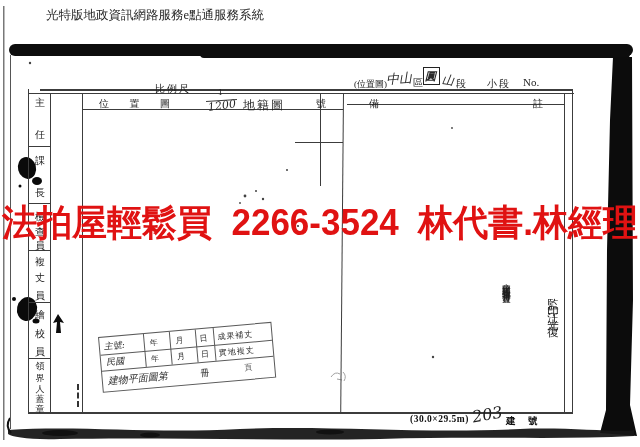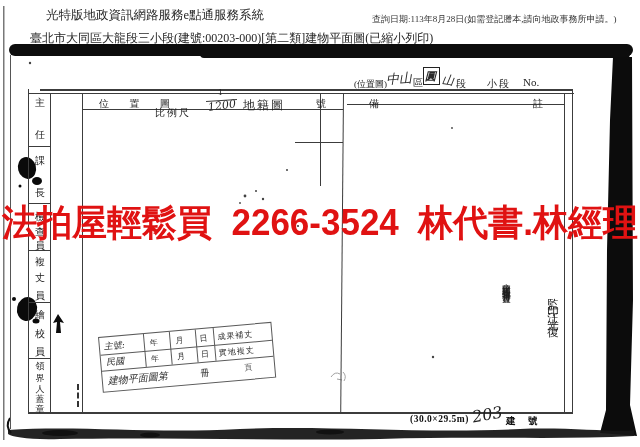--- a/index.html
+++ b/index.html
@@ -22,22 +22,20 @@
       font-weight:bold;font-size:35px;line-height:42px;white-space:pre;letter-spacing:0;
       transform:scaleY(1.04);transform-origin:0 0;}
   svg.artifacts{position:absolute;left:0;top:0;z-index:5;}
 </style>
 </head>
 <body>
 
 <div class="page">
 
   <div class="txt" style="left:30px;top:7px;font-size:12.5px;color:#262626;margin-left:16px;">光特版地政資訊網路服務e點通服務系統</div>
-  <div class="txt" style="left:372px;top:13px;font-size:9px;color:#333;">查詢日期:113年8月28日(如需登記謄本,請向地政事務所申請。)</div>
-  <div class="txt" style="left:30px;top:30px;font-size:12px;color:#262626;">臺北市大同區大龍段三小段(建號:00203-000)[第二類]建物平面圖(已縮小列印)</div>
 
   <svg class="artifacts" width="640" height="447" viewBox="0 0 640 447">
 
     <rect x="9" y="44" width="624" height="12" rx="6" fill="#0d0d0d"></rect>
     <rect x="200" y="50" width="430" height="8" rx="4" fill="#0d0d0d"></rect>
 
     <polygon points="613,57 632,57 633,300 630,405 637,436 600,433 606,410 607,250 610,120" fill="#0c0c0c"></polygon>
 
     <path d="M8,430 C80,425 150,434 240,429 C330,425 420,434 520,429 C570,427 620,433 634,430
              L634,436 C560,440 480,436 380,439 C280,441 160,437 60,439 C30,440 12,437 8,434 Z" fill="#161616" opacity="0.94"></path>
@@ -112,21 +110,21 @@
 
   <div class="ln" style="left:28px;top:146px;width:22px;height:1px;"></div>
   <div class="ln" style="left:28px;top:203px;width:22px;height:1px;"></div>
   <div class="ln" style="left:28px;top:250px;width:22px;height:1px;"></div>
   <div class="ln" style="left:28px;top:302px;width:22px;height:1px;"></div>
   <div class="ln" style="left:28px;top:358px;width:22px;height:1px;"></div>
 
   <div class="abs" style="left:77px;top:384px;height:23px;border-left:2px dashed #333;z-index:12;"></div>
 
   <div class="txt" style="left:99px;top:97px;font-size:10px;letter-spacing:9px;">位 置 圖</div>
-  <div class="txt" style="left:155px;top:106px;font-size:10px;letter-spacing:2px;">比例尺</div>
+  <div class="txt" style="left:155px;top:82px;font-size:10px;letter-spacing:2px;">比例尺</div>
   <div class="txt" style="left:218px;top:87px;font-size:9px;">1</div>
   <div class="ln" style="left:206px;top:100px;width:31px;height:1px;transform:rotate(-4deg);"></div>
   <div class="txt hw" style="left:208px;top:99px;font-size:11px;transform:rotate(-8deg);">1200</div>
   <div class="txt" style="left:243px;top:97px;font-size:12px;letter-spacing:2px;">地籍圖</div>
   <div class="txt" style="left:316px;top:97px;font-size:10px;">號</div>
   <div class="txt" style="left:369px;top:97px;font-size:10px;">備</div>
   <div class="txt" style="left:533px;top:97px;font-size:10px;">註</div>
 
   <span class="staff-ch" style="top:96px;">主</span>
   <span class="staff-ch" style="top:128px;">任</span>

